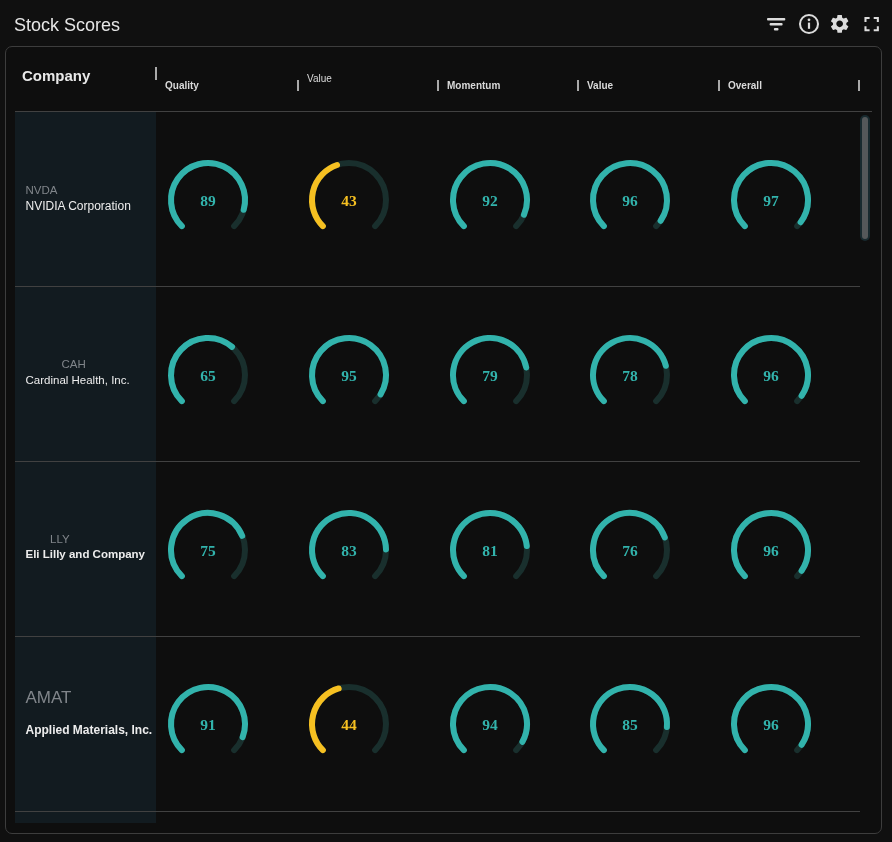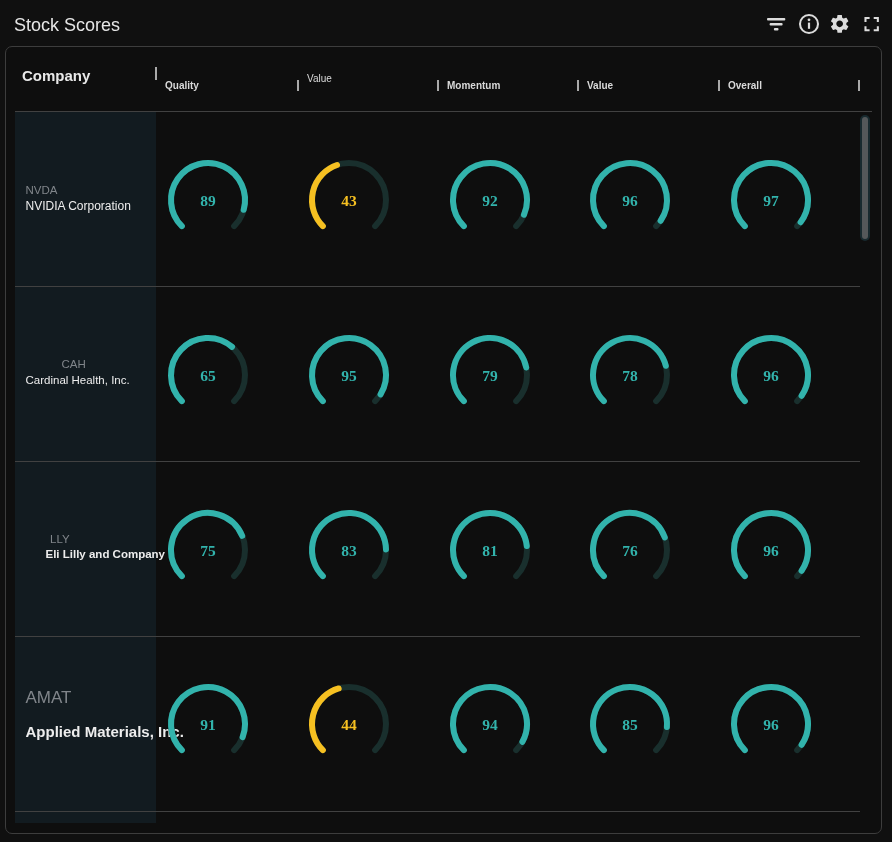--- a/index.html
+++ b/index.html
@@ -47,23 +47,23 @@
 <div class="abs" style="left:297px;top:80px;width:1.5px;height:11px;background:#a9a9a9;"></div>
 <div class="abs" style="left:437px;top:80px;width:1.5px;height:11px;background:#a9a9a9;"></div>
 <div class="abs" style="left:577px;top:80px;width:1.5px;height:11px;background:#a9a9a9;"></div>
 <div class="abs" style="left:718px;top:80px;width:1.5px;height:11px;background:#a9a9a9;"></div>
 <div class="abs" style="left:858px;top:80px;width:1.5px;height:11px;background:#a9a9a9;"></div>
 <div class="abs" style="left:25.5px;top:183.5px;font-size:11.5px;color:#80858a;">NVDA</div>
 <div class="abs" style="left:25.5px;top:199.2px;font-size:12px;font-weight:normal;color:#ededed;">NVIDIA Corporation</div>
 <div class="abs" style="left:25.5px;top:358.1px;font-size:11.5px;color:#80858a;padding-left:36px;">CAH</div>
 <div class="abs" style="left:25.5px;top:373.8px;font-size:11.5px;font-weight:normal;color:#ededed;">Cardinal Health, Inc.</div>
 <div class="abs" style="left:10px;top:532.7px;font-size:11.5px;color:#80858a;margin-left:40px;">LLY</div>
-<div class="abs" style="left:25.5px;top:548.4px;font-size:11.5px;font-weight:bold;color:#ededed;margin-left:20px;">Eli Lilly and Company</div>
+<div class="abs" style="left:25.5px;top:548.4px;font-size:11.5px;font-weight:bold;color:#ededed;">Eli Lilly and Company</div>
 <div class="abs" style="left:25.5px;top:688px;font-size:17px;color:#80858a;">AMAT</div>
-<div class="abs" style="left:25.5px;top:723.0px;font-size:15px;font-weight:bold;color:#ededed;">Applied Materials, Inc.</div>
+<div class="abs" style="left:25.5px;top:723.0px;font-size:12px;font-weight:bold;color:#ededed;">Applied Materials, Inc.</div>
 <svg style="position:absolute;left:161.7px;top:154.3px" width="92" height="92" viewBox="-46 -46 92 92">
 <path d="M -26.16 26.16 A 37 37 0 1 1 26.16 26.16" fill="none" stroke="#192f2d" stroke-width="6" stroke-linecap="round"></path>
 <path d="M -26.16 26.16 A 37 37 0 1 1 35.69 9.76" fill="none" stroke="#32b3ac" stroke-width="6" stroke-linecap="round"></path>
 <text x="0" y="0" fill="#32b3ac" font-family="Liberation Serif, serif" font-size="15.5" font-weight="bold" text-anchor="middle" dominant-baseline="central">89</text>
 </svg>
 <svg style="position:absolute;left:302.6px;top:154.3px" width="92" height="92" viewBox="-46 -46 92 92">
 <path d="M -26.16 26.16 A 37 37 0 1 1 26.16 26.16" fill="none" stroke="#192f2d" stroke-width="6" stroke-linecap="round"></path>
 <path d="M -26.16 26.16 A 37 37 0 0 1 -11.98 -35.01" fill="none" stroke="#f6c021" stroke-width="6" stroke-linecap="round"></path>
 <text x="0" y="0" fill="#f6c021" font-family="Liberation Serif, serif" font-size="15.5" font-weight="bold" text-anchor="middle" dominant-baseline="central">43</text>
 </svg>

